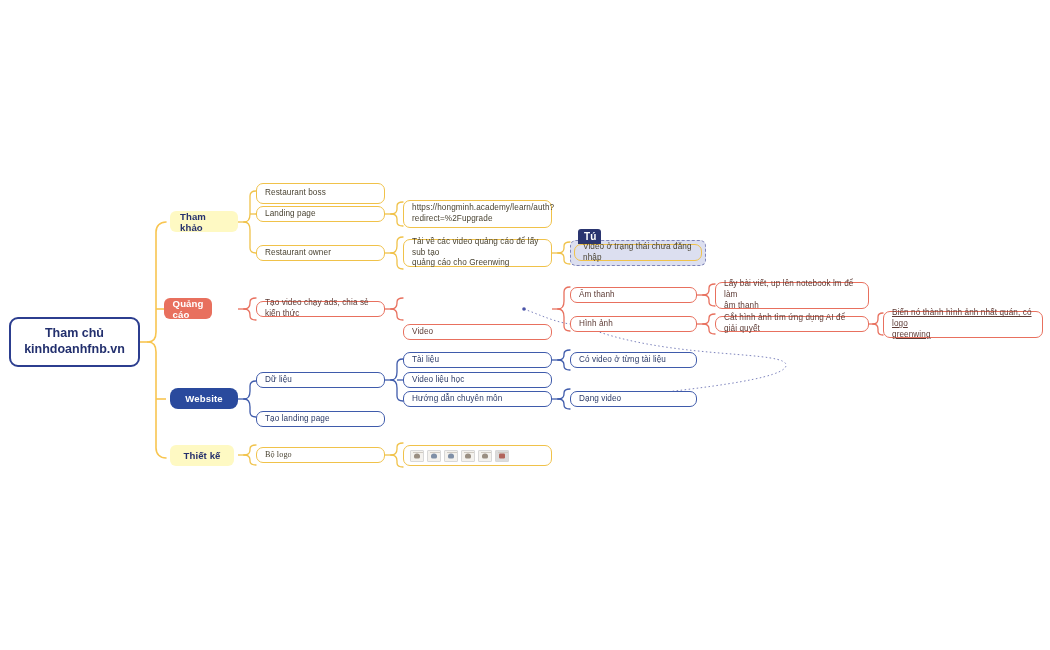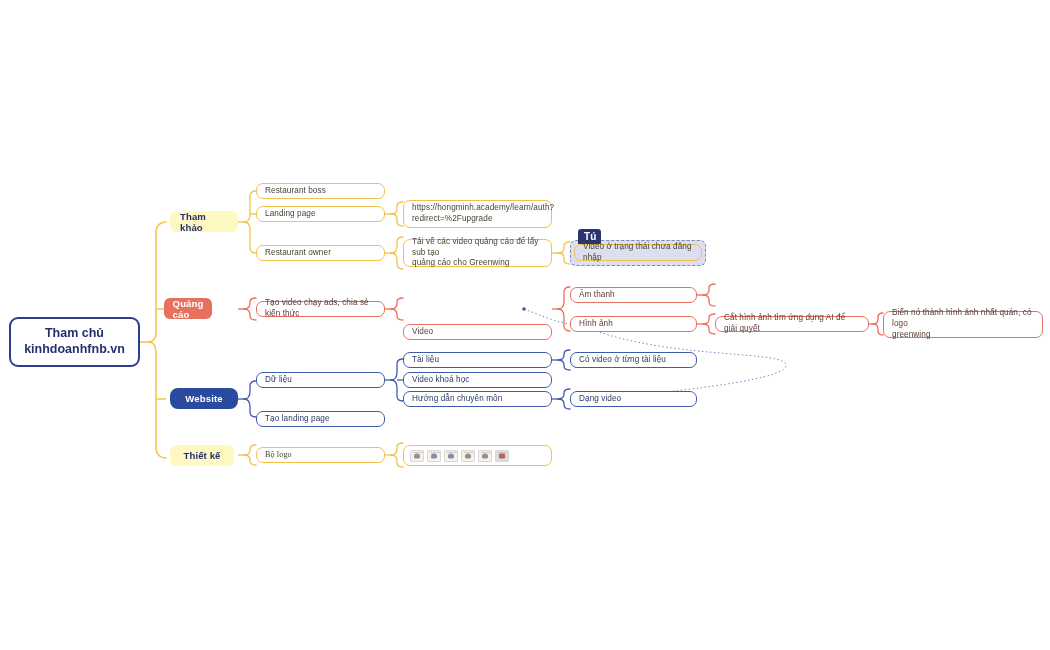--- a/index.html
+++ b/index.html
@@ -206,21 +206,21 @@
     <path d="M524 309 C540 315 555 322 570 324" stroke="#6f76b5" stroke-width="0.9" fill="none" stroke-dasharray="1.5 2.5"></path>
     <circle cx="524" cy="309" r="1.8" fill="#4a54a8"></circle>
     <path d="M596 331 C680 360 790 350 786 366 C782 382 660 392 596 400" stroke="#6f76b5" stroke-width="0.9" fill="none" stroke-dasharray="1.5 2.5"></path>
   </svg>
 
   <div class="root">Tham chủ
 kinhdoanhfnb.vn</div>
 
   <div class="pill yellow" style="left:170px; top:211px; width:68px;">Tham khảo</div>
 
-  <div class="node y" style="left:256px; top:183px; width:129px; height:16px;">Restaurant boss</div>
+  <div class="node y" style="left:256px; top:183px; width:129px; height:21px;">Restaurant boss</div>
 
   <div class="node y" style="left:256px; top:206px; width:129px; height:16px;">Landing page</div>
 
   <div class="node y" style="left:403px; top:200px; width:149px; height:28px;">https://hongminh.academy/learn/auth?
 redirect=%2Fupgrade</div>
 
   <div class="node y" style="left:256px; top:245px; width:129px; height:16px;">Restaurant owner</div>
 
   <div class="node y" style="left:403px; top:239px; width:149px; height:28px;">Tải về các video quảng cáo để lấy sub tạo
 quảng cáo cho Greenwing</div>
@@ -230,37 +230,39 @@
   <div class="node y" style="left:574px; top:244px; width:128px; height:17px; background:transparent;">Video ở trạng thái chưa đăng nhập</div>
 
   <div class="pill red" style="left:164px; top:298px; width:48px;">Quảng cáo</div>
 
   <div class="node r" style="left:256px; top:301px; width:129px; height:16px;">Tạo video chạy ads, chia sẻ kiến thức</div>
 
   <div class="node r" style="left:403px; top:301px; width:149px; height:16px;margin-top:23px;">Video</div>
 
   <div class="node r" style="left:570px; top:287px; width:127px; height:16px;">Âm thanh</div>
 
+  <div class="node r" style="left:715px; top:282px; width:154px; height:27px;">Lấy bài viết, up lên notebook lm để làm
+âm thanh</div>
 
   <div class="node r" style="left:570px; top:316px; width:127px; height:16px;">Hình ảnh</div>
 
   <div class="node r" style="left:715px; top:316px; width:154px; height:16px;">Cắt hình ảnh tìm ứng dụng AI để giải quyết</div>
 
-  <div class="node r" style="left:883px; top:311px; width:160px; height:27px;">Biến nó thành hình ảnh nhất quán, có logo
+  <div class="node r" style="left:883px; top:311px; width:160px; height:27px;text-decoration:underline;">Biến nó thành hình ảnh nhất quán, có logo
 greenwing</div>
 
   <div class="pill blue" style="left:170px; top:388px; width:68px;">Website</div>
 
   <div class="node b" style="left:256px; top:372px; width:129px; height:16px;">Dữ liệu</div>
 
   <div class="node b" style="left:403px; top:352px; width:149px; height:16px;">Tài liệu</div>
 
   <div class="node b" style="left:570px; top:352px; width:127px; height:16px;">Có video ở từng tài liệu</div>
 
-  <div class="node b" style="left:403px; top:372px; width:149px; height:16px;">Video khoá học</div>
+  <div class="node b" style="left:403px; top:372px; width:149px; height:16px;">Video liệu học</div>
 
   <div class="node b" style="left:403px; top:391px; width:149px; height:16px;">Hướng dẫn chuyên môn</div>
 
   <div class="node b" style="left:570px; top:391px; width:127px; height:16px;">Dạng video</div>
 
   <div class="node b" style="left:256px; top:411px; width:129px; height:16px;">Tạo landing page</div>
 
   <div class="pill yellow" style="left:170px; top:445px; width:64px;">Thiết kế</div>
 
   <div class="node y" style="left:256px; top:447px; width:129px; height:16px;font-family:Liberation Serif, serif;">Bộ logo</div>

